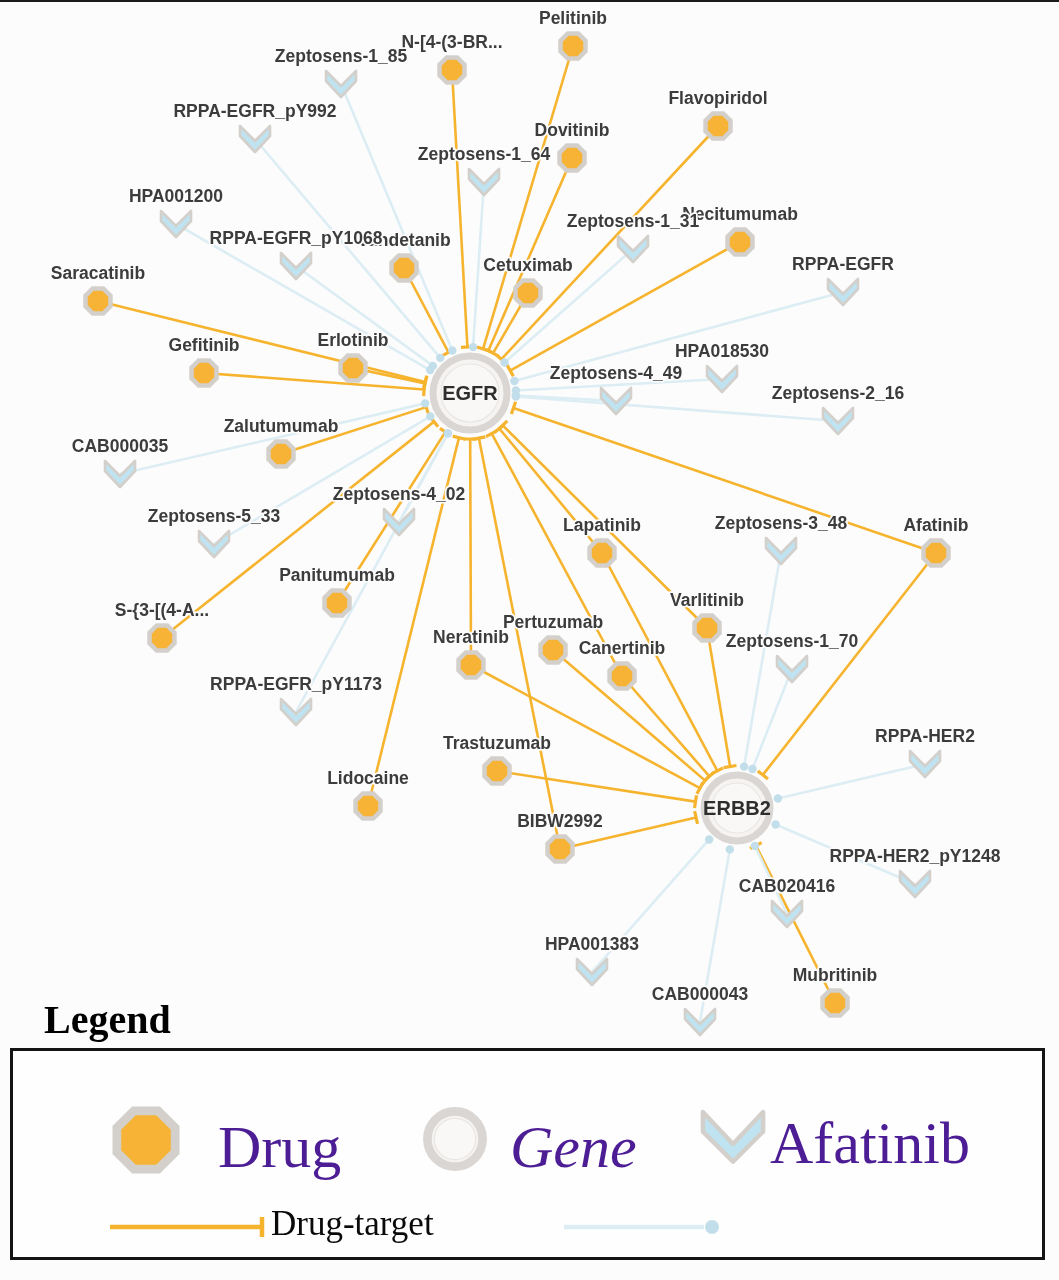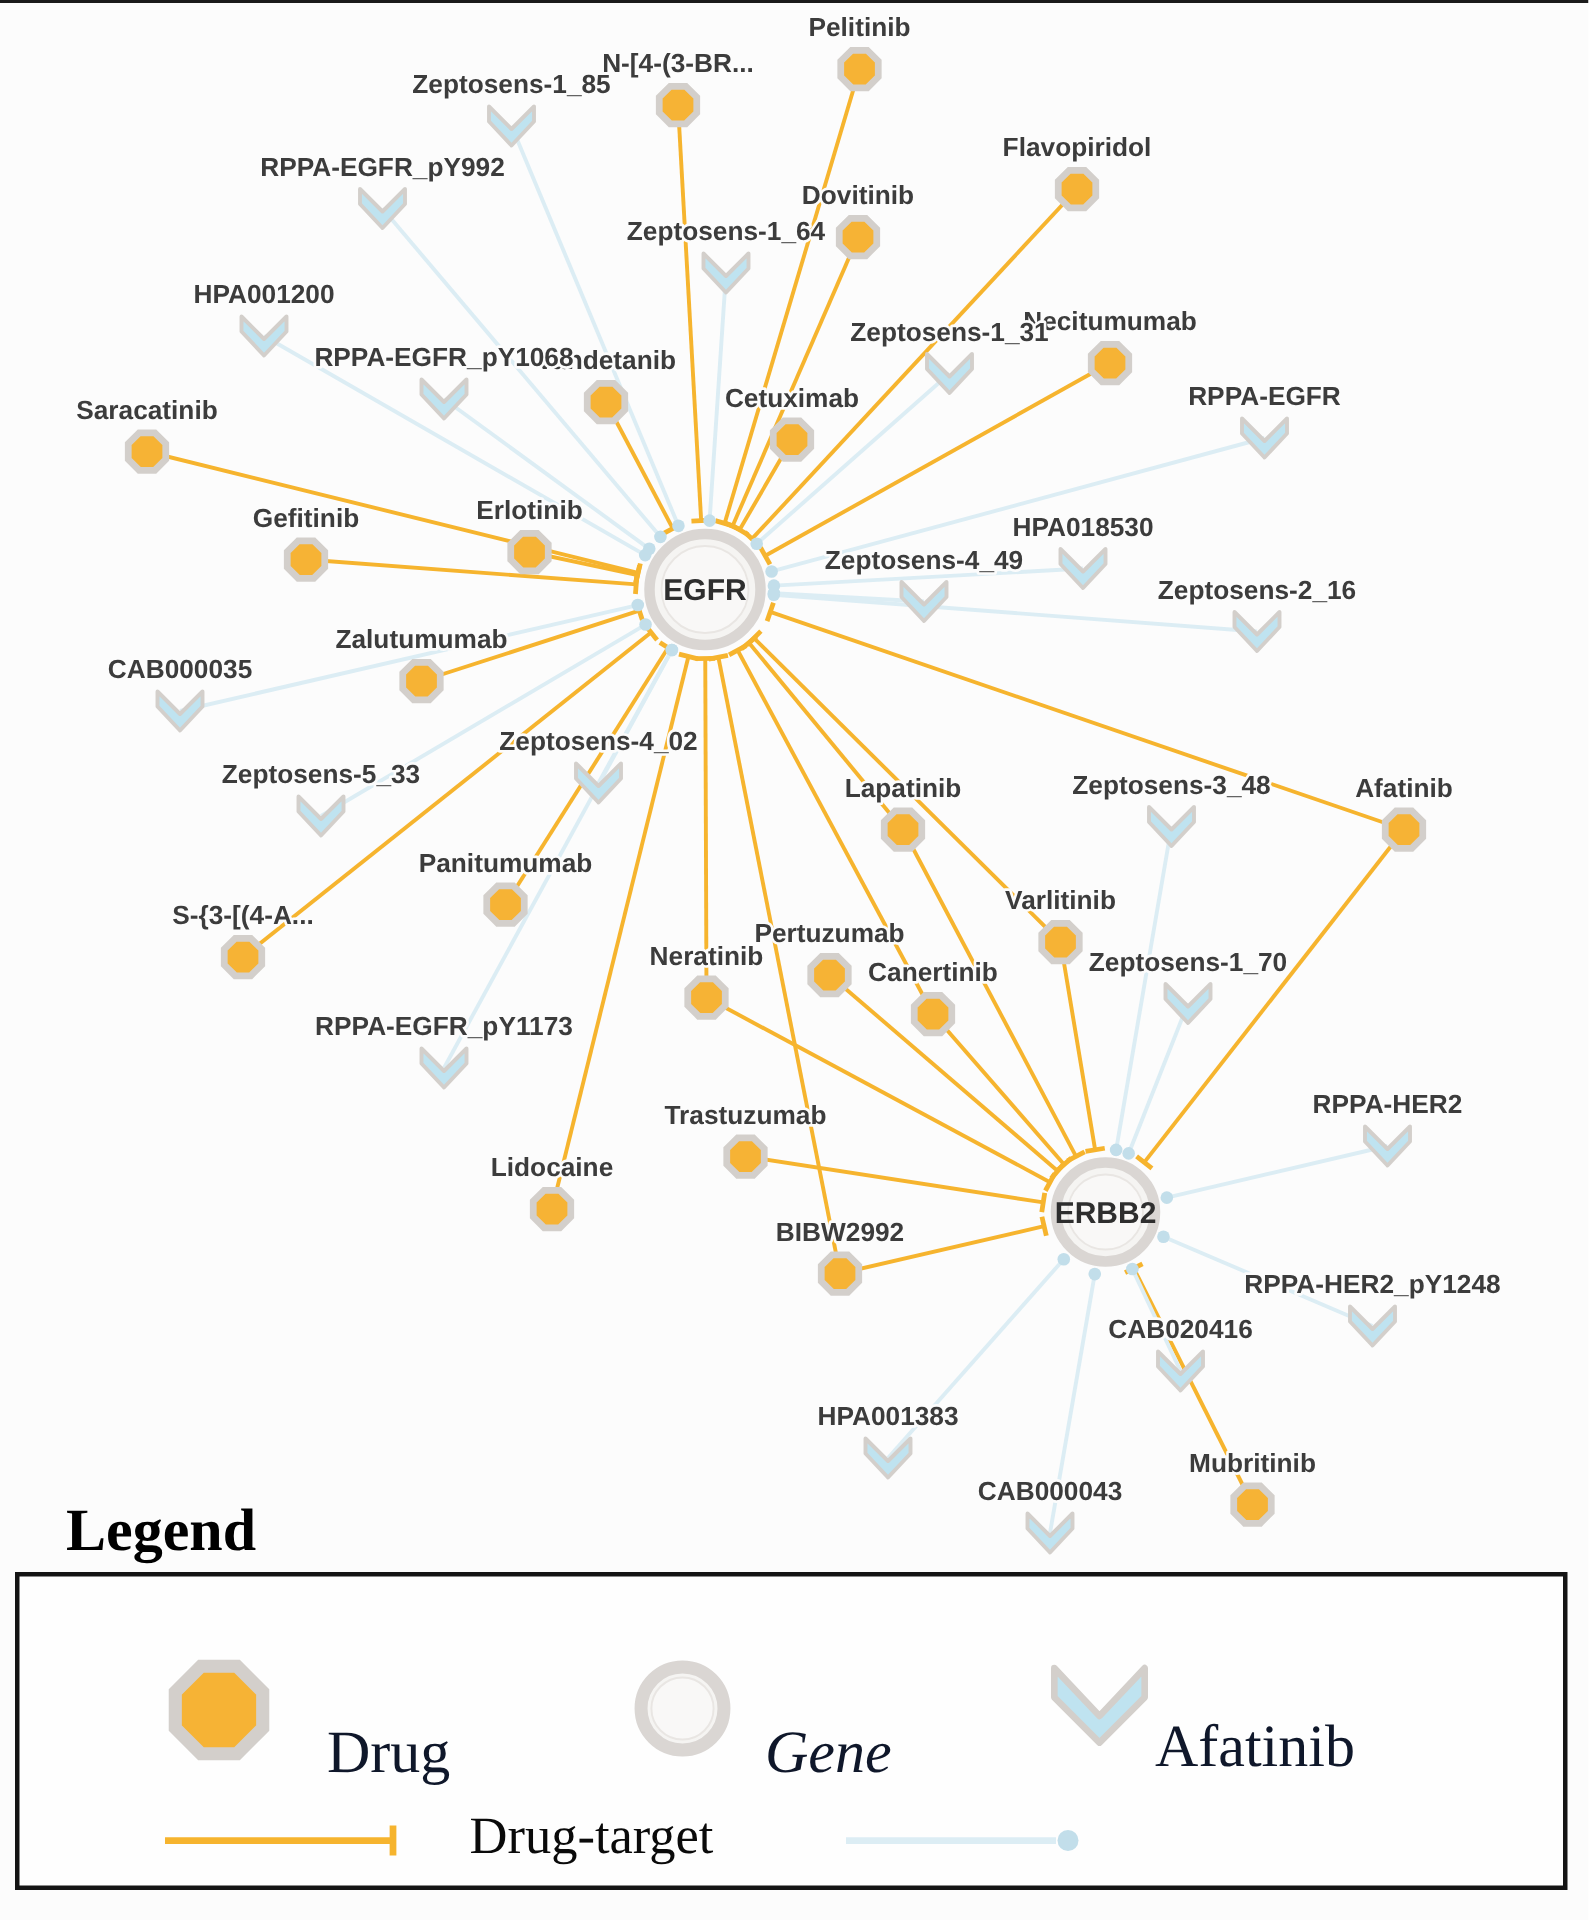--- a/index.html
+++ b/index.html
@@ -23,21 +23,21 @@
   .legend-title {
     position:absolute; left:12px; top:994px;
     font-family:"Liberation Serif", serif; font-weight:bold; font-size:40px; color:#000;margin-left:32px;
   }
   .legend-box {
     position:absolute; left:10px; top:1046px; width:1035px; height:212px;
     border:3px solid #141414; background:#FEFEFE;
   }
   .abs { position:absolute; }
   .legend-item-label {
-    position:absolute; font-family:"Liberation Serif", serif; font-size:40px; color:#0f172a;margin-top:31px;
+    position:absolute; font-family:"Liberation Serif", serif; font-size:60px; color:#4c1d95;
   }
   .legend-edge-label {
     position:absolute; font-family:"Liberation Serif", serif; font-size:35px; color:#0a0a0a;
   }
 </style>
 </head>
 <body>
 
 <div class="figure">
 
@@ -265,20 +265,20 @@
 
     <svg class="abs" style="left:684px;top:54px;" width="72" height="62" viewBox="0 0 80 70">
       <path d="M 6 8 L 40 44 L 74 8 L 74 30 L 40 64 L 6 30 Z" stroke-width="5" stroke-linejoin="round" fill="#BFE3F0" stroke="#D3CFCB"></path>
     </svg>
     <span class="legend-item-label" style="left:757px;top:58px;">Afatinib</span>
 
     <svg class="abs" style="left:95px;top:163px;" width="175" height="26" viewBox="0 0 175 26">
       <line x1="2" y1="13" x2="152" y2="13" stroke-width="4.5" stroke="#F6B42E"></line>
       <line x1="154" y1="3" x2="154" y2="23" stroke-width="4.5" stroke="#F6B42E"></line>
     </svg>
-    <span class="legend-edge-label" style="left:258px;top:153px;margin-left:42px;">Drug-target</span>
+    <span class="legend-edge-label" style="left:258px;top:153px;">Drug-target</span>
 
     <svg class="abs" style="left:549px;top:163px;" width="165" height="26" viewBox="0 0 165 26">
       <line x1="2" y1="13" x2="142" y2="13" stroke-width="4.5" stroke="#DCEDF4"></line>
       <circle cx="150" cy="13" r="7" fill="#C2DEEA"></circle>
     </svg>
   </div>
 </div>
 
 </body></html>

